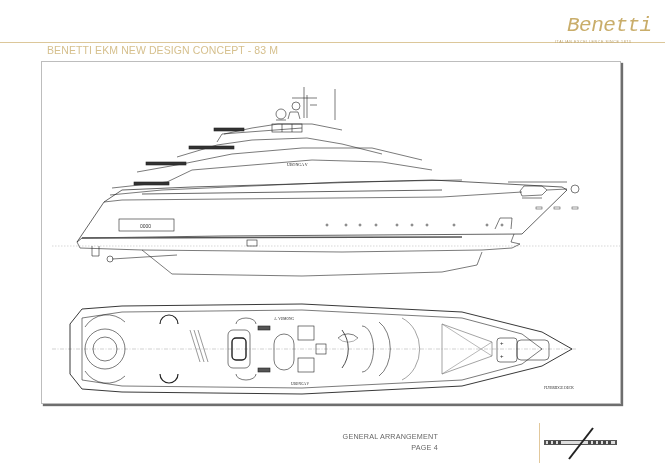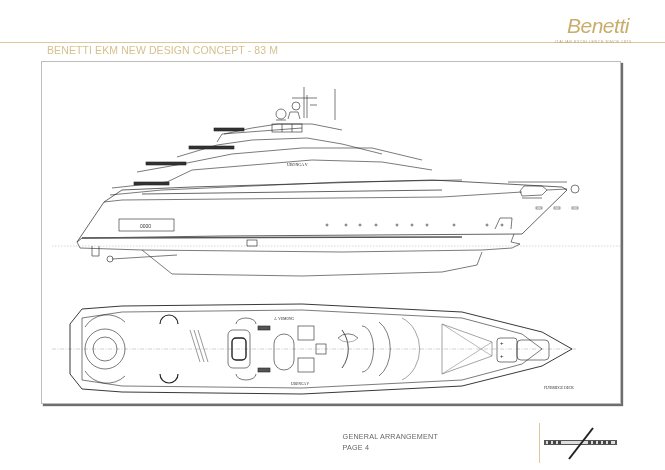--- a/index.html
+++ b/index.html
@@ -1,24 +1,24 @@
 <!DOCTYPE html>
 <html><head>
 <meta charset="utf-8">
 <style>
   html,body{margin:0;padding:0;}
   body{width:665px;height:470px;background:#ffffff;position:relative;overflow:hidden;font-family:"Liberation Sans",sans-serif;}
   .header-title{position:absolute;left:47px;top:44px;font-size:10.5px;letter-spacing:0.1px;color:#d6c08e;white-space:nowrap;font-family:"Liberation Sans",sans-serif;}
   .header-rule{position:absolute;left:0;top:42px;width:665px;height:1px;background:#dcc79a;}
   .brand{position:absolute;left:555px;top:14px;width:80px;height:30px;}
-  .brand-name{position:absolute;left:12px;top:0;font-family:Liberation Sans, sans-serif;font-style:italic;font-size:21px;color:#c9ad6a;letter-spacing:-0.5px;}
+  .brand-name{position:absolute;left:12px;top:0;font-family:Liberation Mono, monospace;font-style:italic;font-size:21px;color:#c9ad6a;letter-spacing:-0.5px;}
   .brand-tag{position:absolute;left:0;top:26px;font-size:3.6px;letter-spacing:0.6px;color:#b9a06a;white-space:nowrap;}
   .sheet{position:absolute;left:41px;top:61px;width:578px;height:341px;background:#fff;border:1px solid #bdbdbd;box-shadow:2px 2px 1px #6e6e6e;}
   .sheet svg{position:absolute;left:0;top:0;}
-  .footer-text{position:absolute;right:227px;top:431px;font-size:7.2px;line-height:11px;color:#666;letter-spacing:0.2px;}
+  .footer-text{position:absolute;right:227px;top:431px;text-align:right;font-size:7.2px;line-height:11px;color:#666;letter-spacing:0.2px;}
   .footer-sep{position:absolute;left:539px;top:423px;width:1px;height:40px;background:#e2c89c;}
   .footer-logo{position:absolute;left:543px;top:425px;width:80px;height:36px;}
 </style>
 </head>
 <body>
 
 <div class="header-title">BENETTI EKM NEW DESIGN CONCEPT - 83 M</div>
 <div class="header-rule"></div>
 
 <div class="brand">

